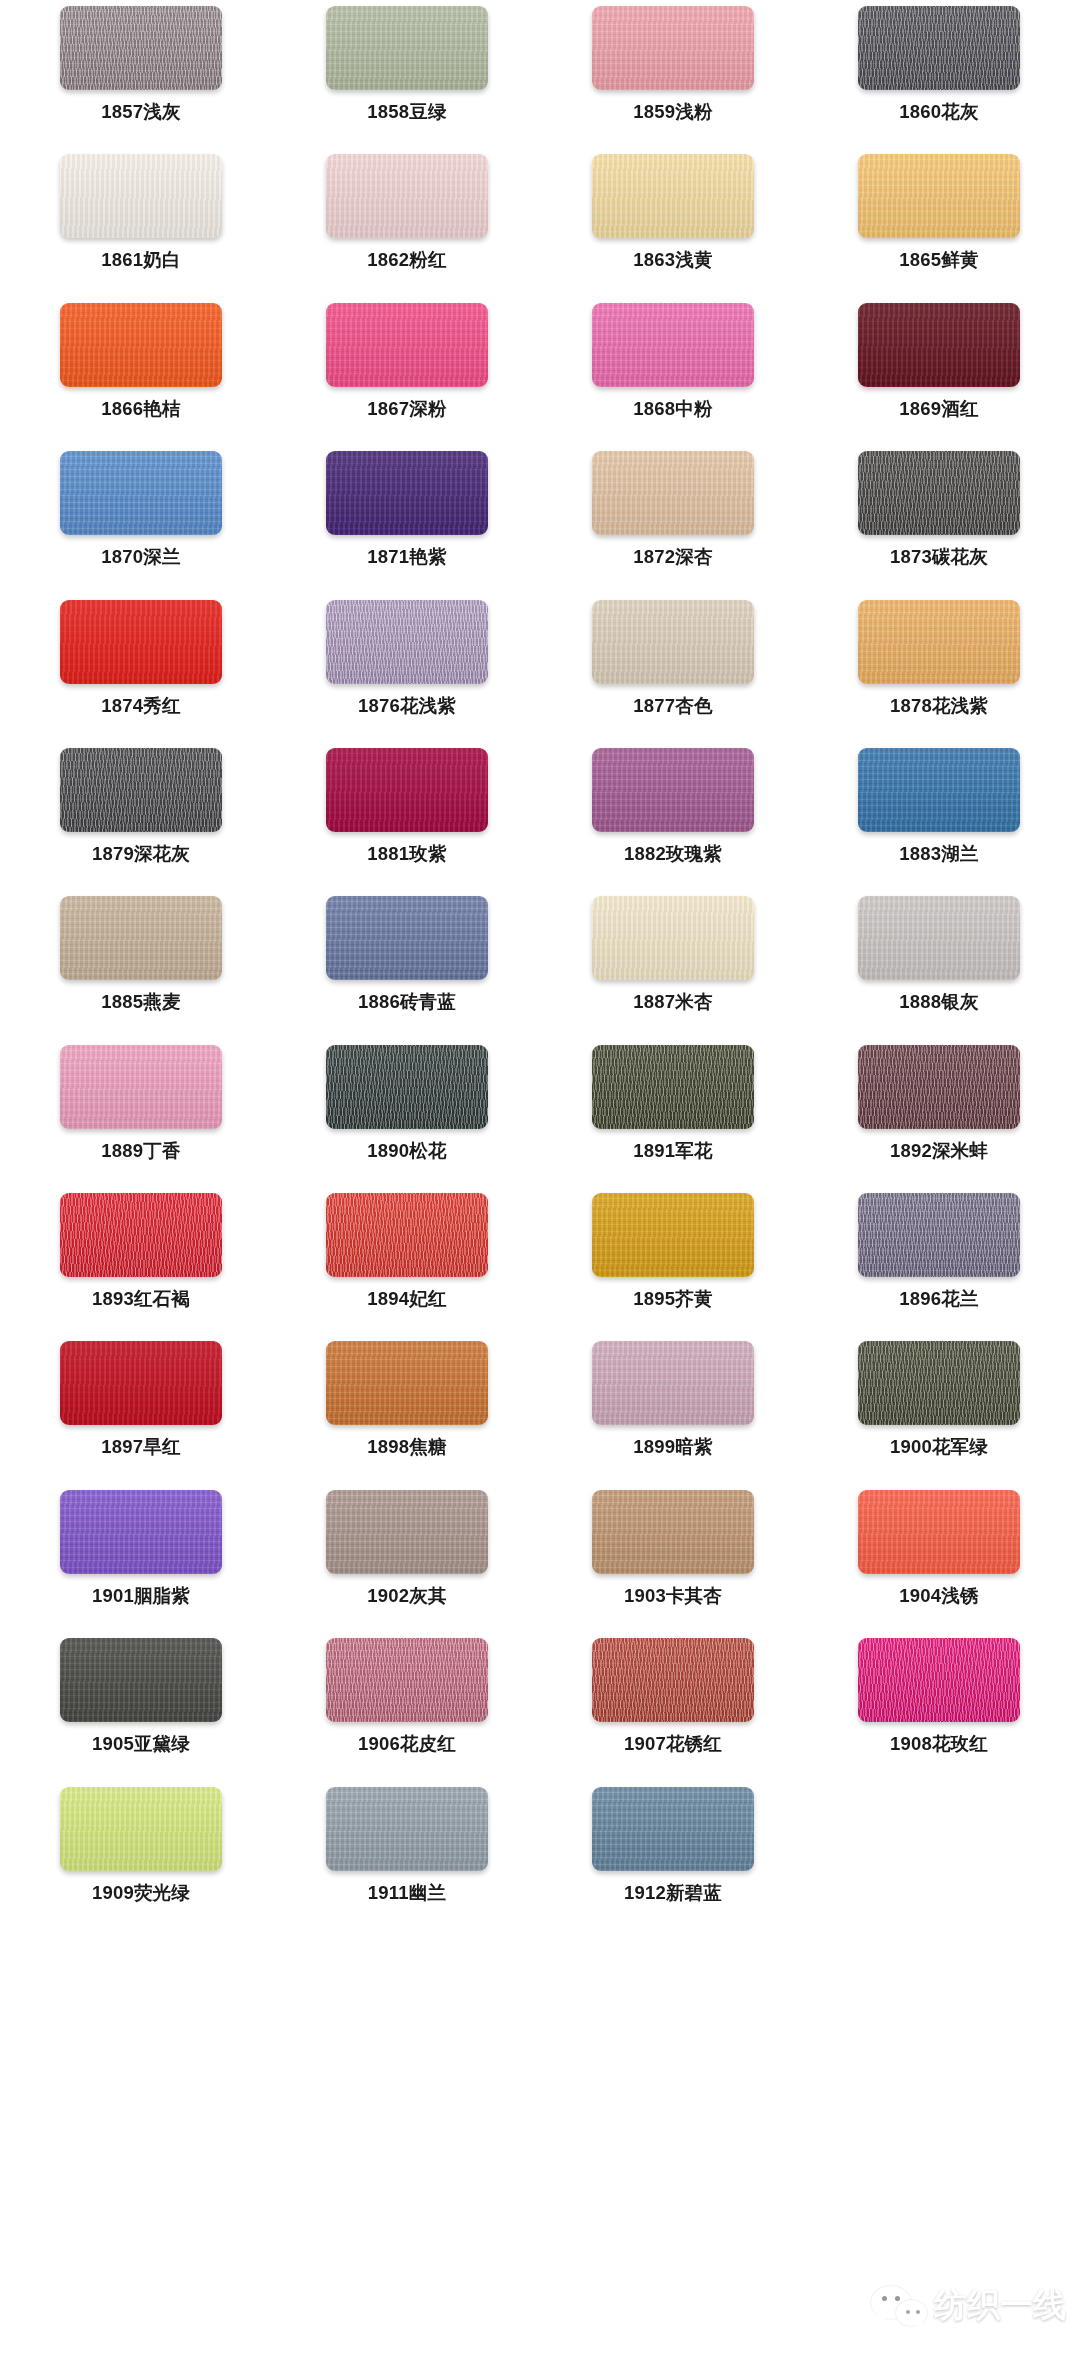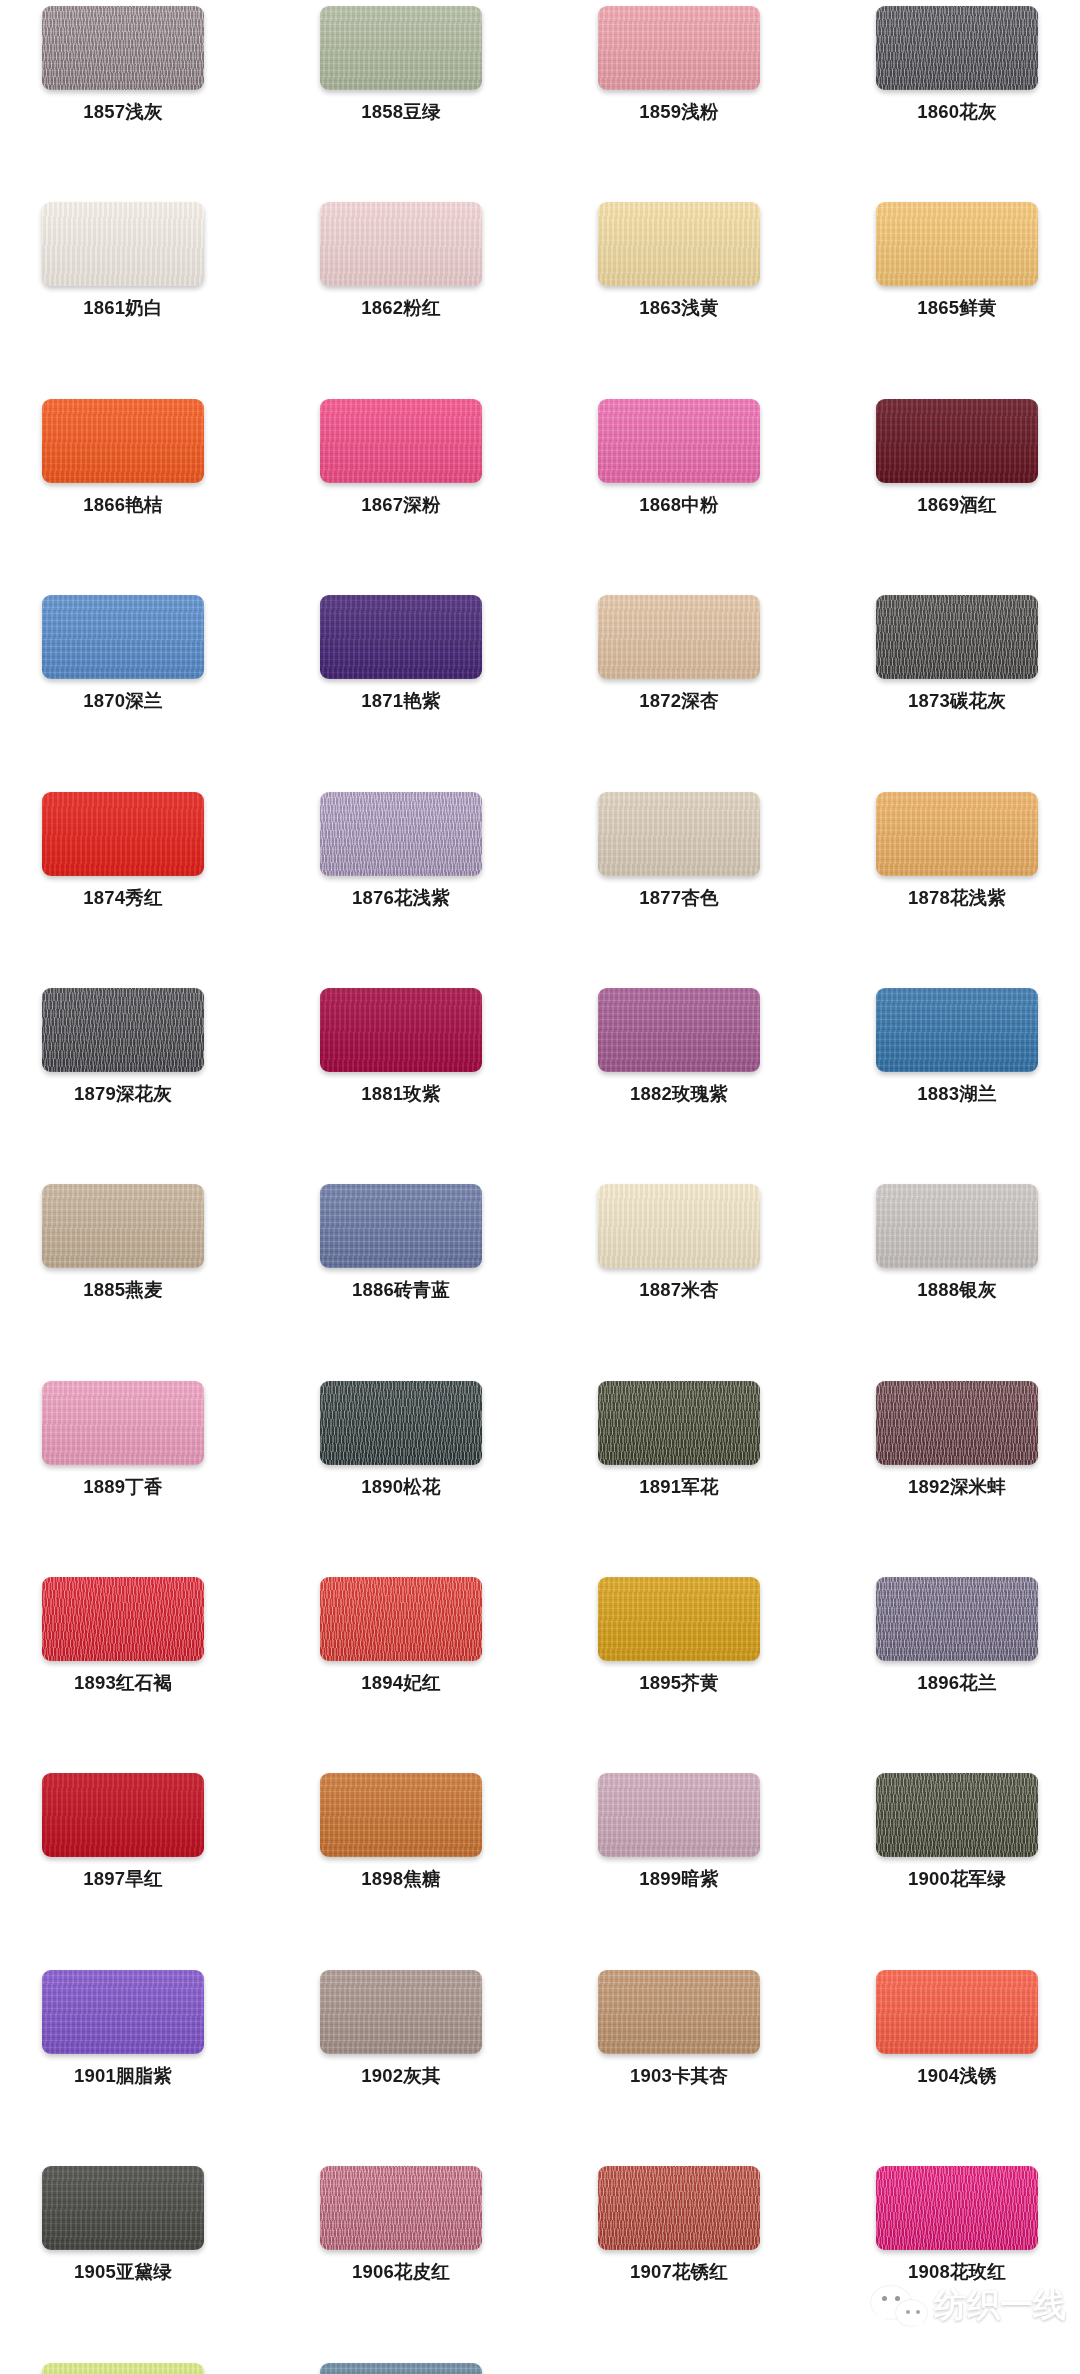--- a/index.html
+++ b/index.html
@@ -10,21 +10,20 @@
     font-family:"Liberation Sans", "DejaVu Sans", sans-serif;
     position:relative; overflow:hidden;
   }
   .sheet {
     width:1080px; height:2374px;
     display:grid;
     grid-template-columns:repeat(4, 1fr);
     grid-template-rows:repeat(16, 148.375px);
     padding:0 8px;
     position:relative;
-    gap:48px;
   }
   .cell {
     display:flex; flex-direction:column;
     align-items:center; justify-content:flex-start;
     padding-top:6px;
   }
   .swatch {
     width:162px; height:84px;
     border-radius:9px;
     position:relative;
@@ -332,20 +331,24 @@
     </div>
     <div class="cell">
       <div class="swatch heather" style="background-color: rgb(245, 21, 127);"></div>
       <div class="label">1908花玫红</div>
     </div>
     <div class="cell">
       <div class="swatch" style="background-color: rgb(215, 234, 128);"></div>
       <div class="label">1909荧光绿</div>
     </div>
     <div class="cell">
+      <div class="swatch" style="background-color: rgb(151, 163, 173);"></div>
+      <div class="label">1911幽兰</div>
+    </div>
+    <div class="cell">
       <div class="swatch" style="background-color: rgb(106, 136, 161);"></div>
       <div class="label">1912新碧蓝</div>
     </div>
   </div>
 
 <div class="watermark">
   <div class="wechat-icon">
     <div class="big"></div>
     <div class="small"></div>
     <div class="d d1"></div>

